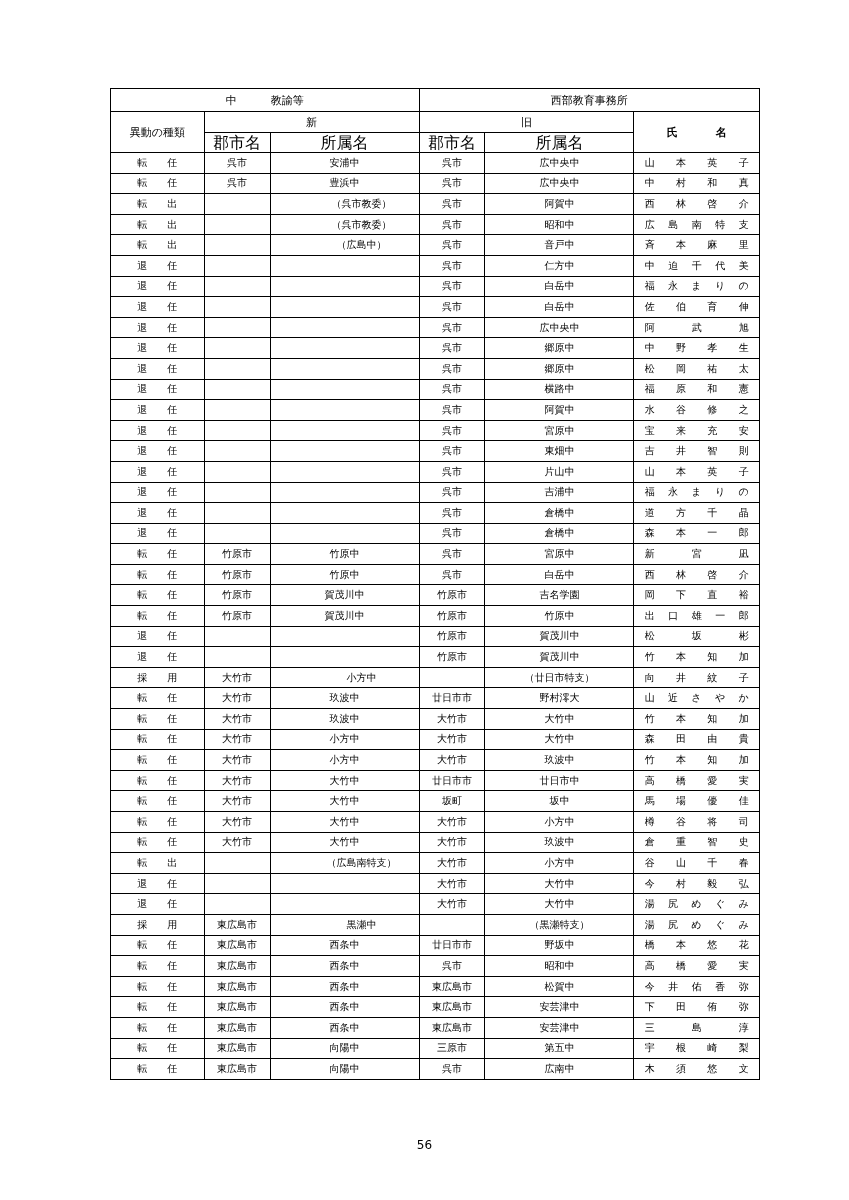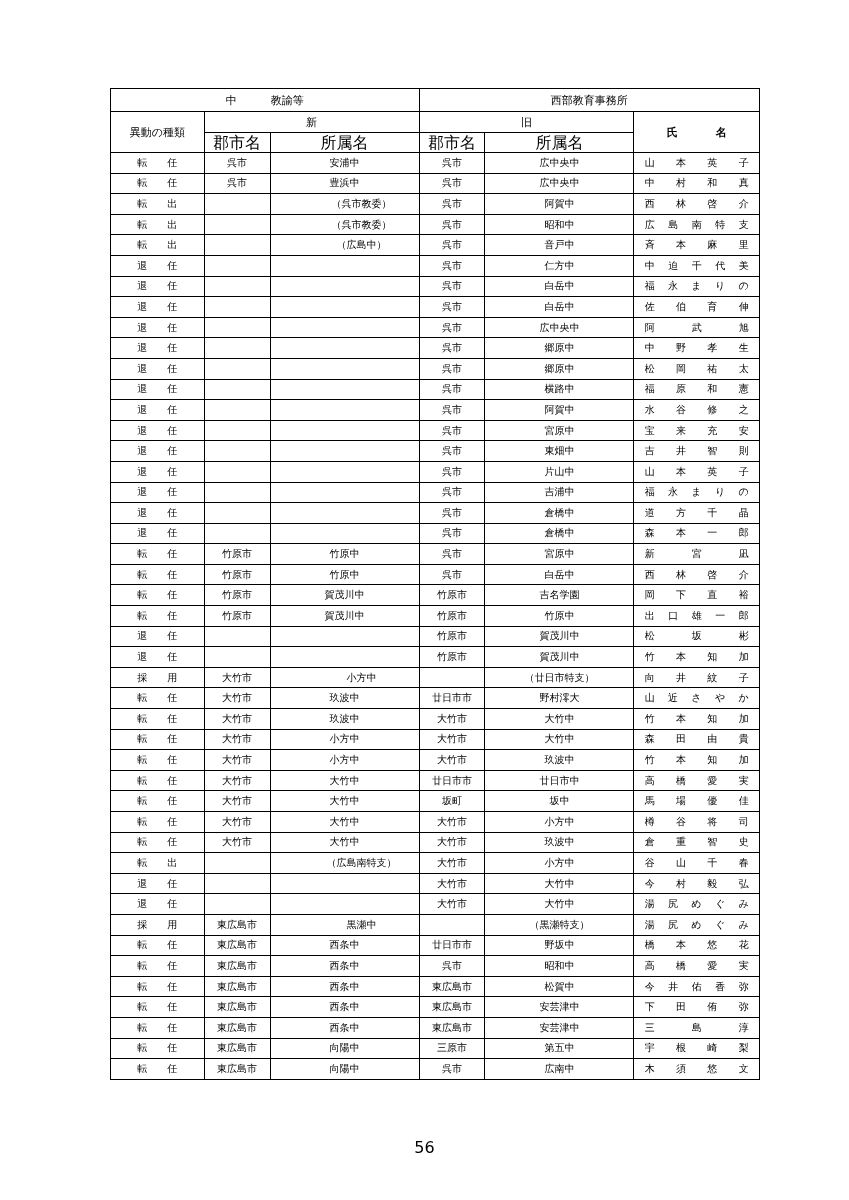--- a/index.html
+++ b/index.html
@@ -90,21 +90,21 @@
     text-align: justify;
     text-align-last: justify;
     font-weight: bold;
   }
   .page-number {
     position: absolute;
     left: 0;
     top: 1138px;
     width: 849px;
     text-align: center;
-    font-size: 16px;
+    font-size: 12px;
   }
 </style>
 </head>
 <body>
 
 <div class="page">
 
   <table class="doc-table">
     <colgroup>
       <col class="c-kind">

